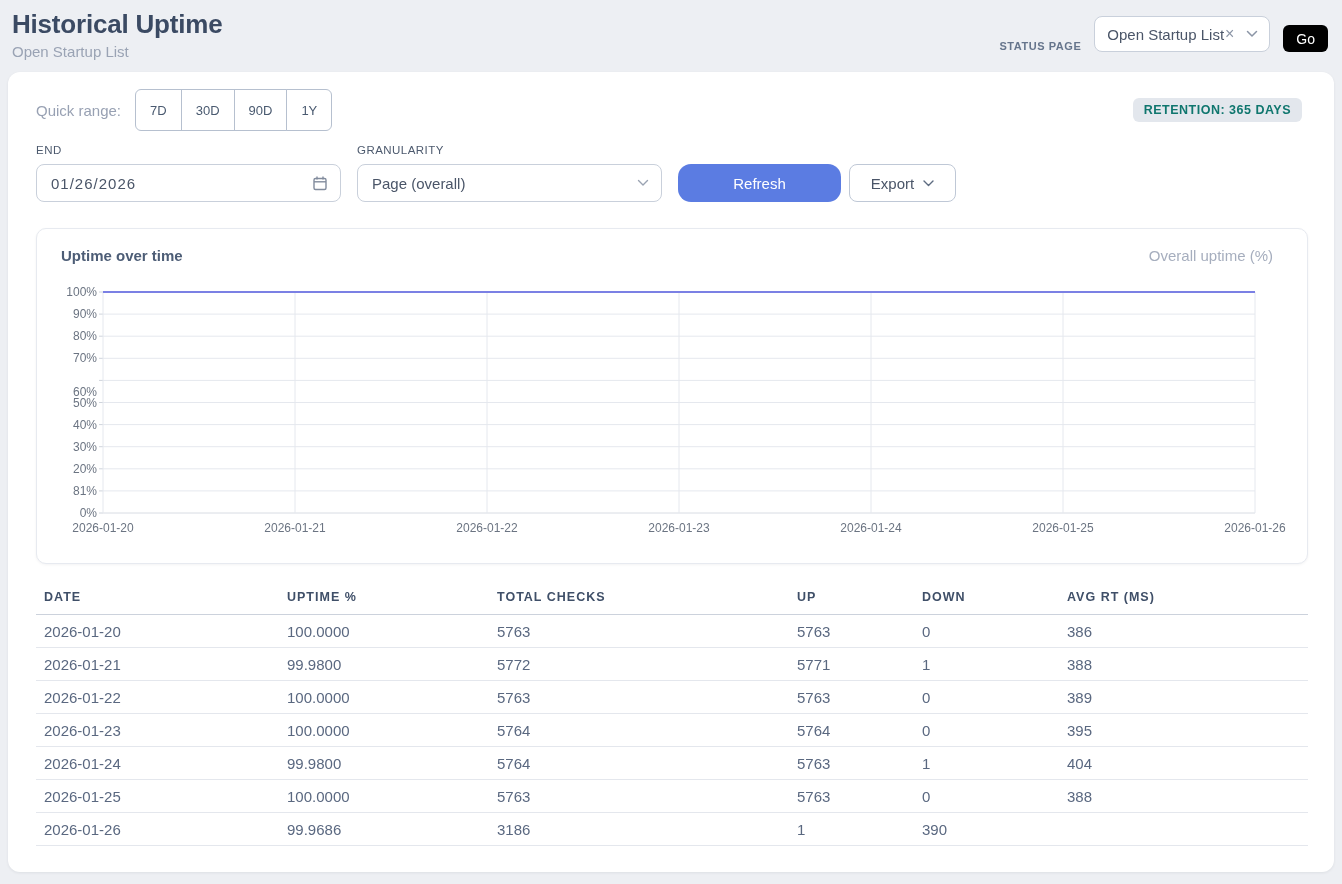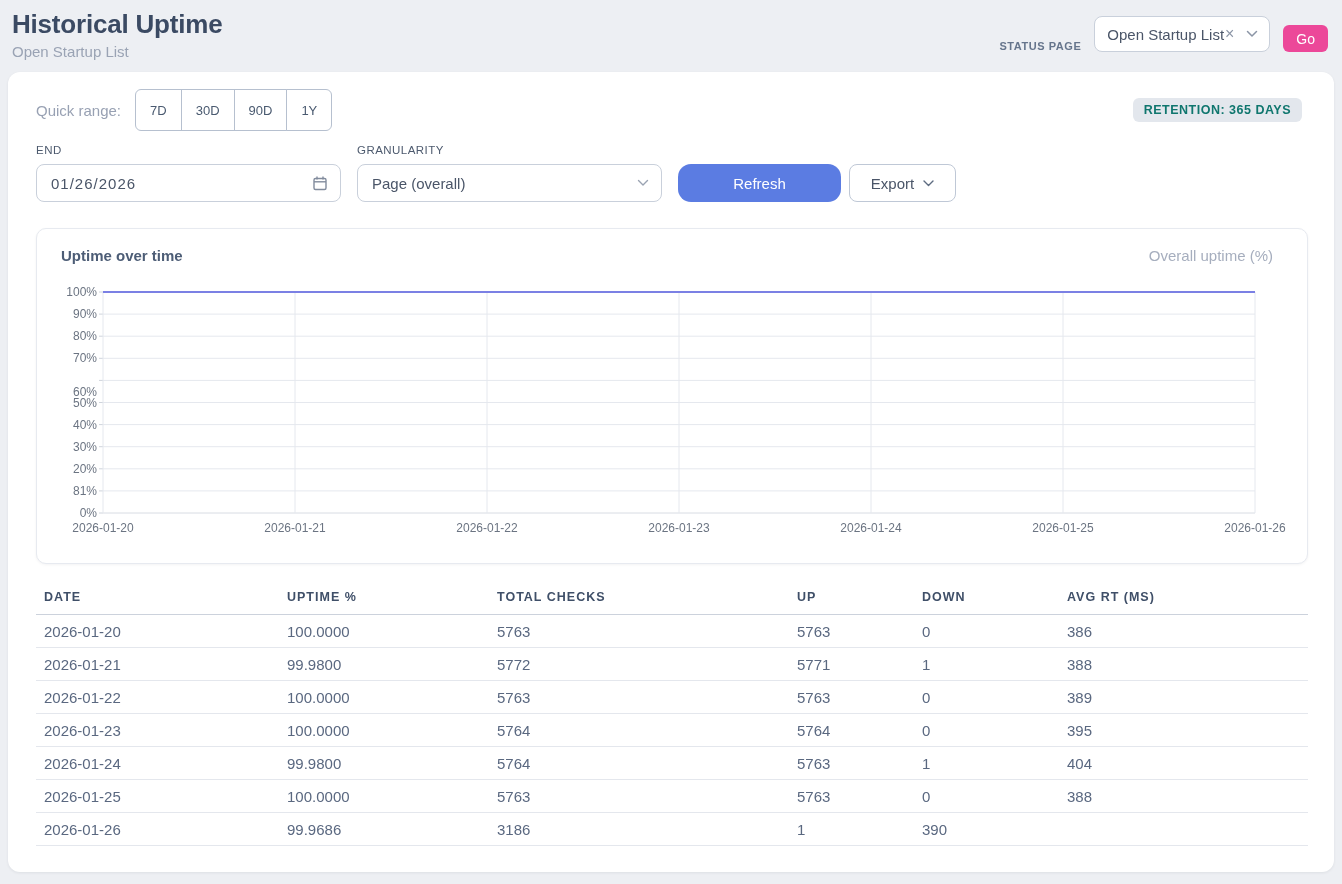--- a/index.html
+++ b/index.html
@@ -13,21 +13,21 @@
   
   .topbar { height:72px; padding:9px 14px 0 12px; display:flex; justify-content:space-between; align-items:flex-start; }
   .page-title { font-size:26px; font-weight:700; color:#3b4a63; letter-spacing:-.2px; }
   .page-subtitle { font-size:15px; color:#9aa3b4; margin-top:3px; }
   .topbar-right { display:flex; align-items:flex-end; gap:13px; margin-top:7px; }
   .sp-label { font-size:11px; font-weight:700; color:#66758c; letter-spacing:.05em; }
   .sp-select { width:176px; height:36px; border:1px solid #c9d0db; border-radius:8px; background:#fff;
     display:flex; align-items:center; padding:0 11px 0 12px; font-size:15px; color:#4a5568; cursor:pointer; }
   .sp-clear { color:#8b95a6; font-size:16px; margin-left:1px; cursor:pointer; }
   .sp-chevron { margin-left:auto; }
-  .go-btn { height:27px; padding:0 13px; background:#ec4899; color:#fff; border:none; border-radius:6px;
+  .go-btn { height:27px; padding:0 13px; background:#000000; color:#fff; border:none; border-radius:6px;
     font-size:14px; font-family:inherit; cursor:pointer; }
   
   .card { margin:0 8px; height:800px; background:#fff; border-radius:12px;
     box-shadow:0 1px 3px rgba(16,24,40,.07); padding:25px 26px 0 28px; position:relative; }
   
   .qr-row { display:flex; align-items:center; height:26px; }
   .qr-label { font-size:15px; color:#98a1b3; margin-right:14px; }
   .qr-group { display:flex; }
   .qr-btn { height:42px; padding:0 14px; font-size:13px; color:#4a5a70; background:#fff;
     border:1px solid #b6c0cf; margin-left:-1px; font-family:inherit; cursor:pointer; position:relative; }

